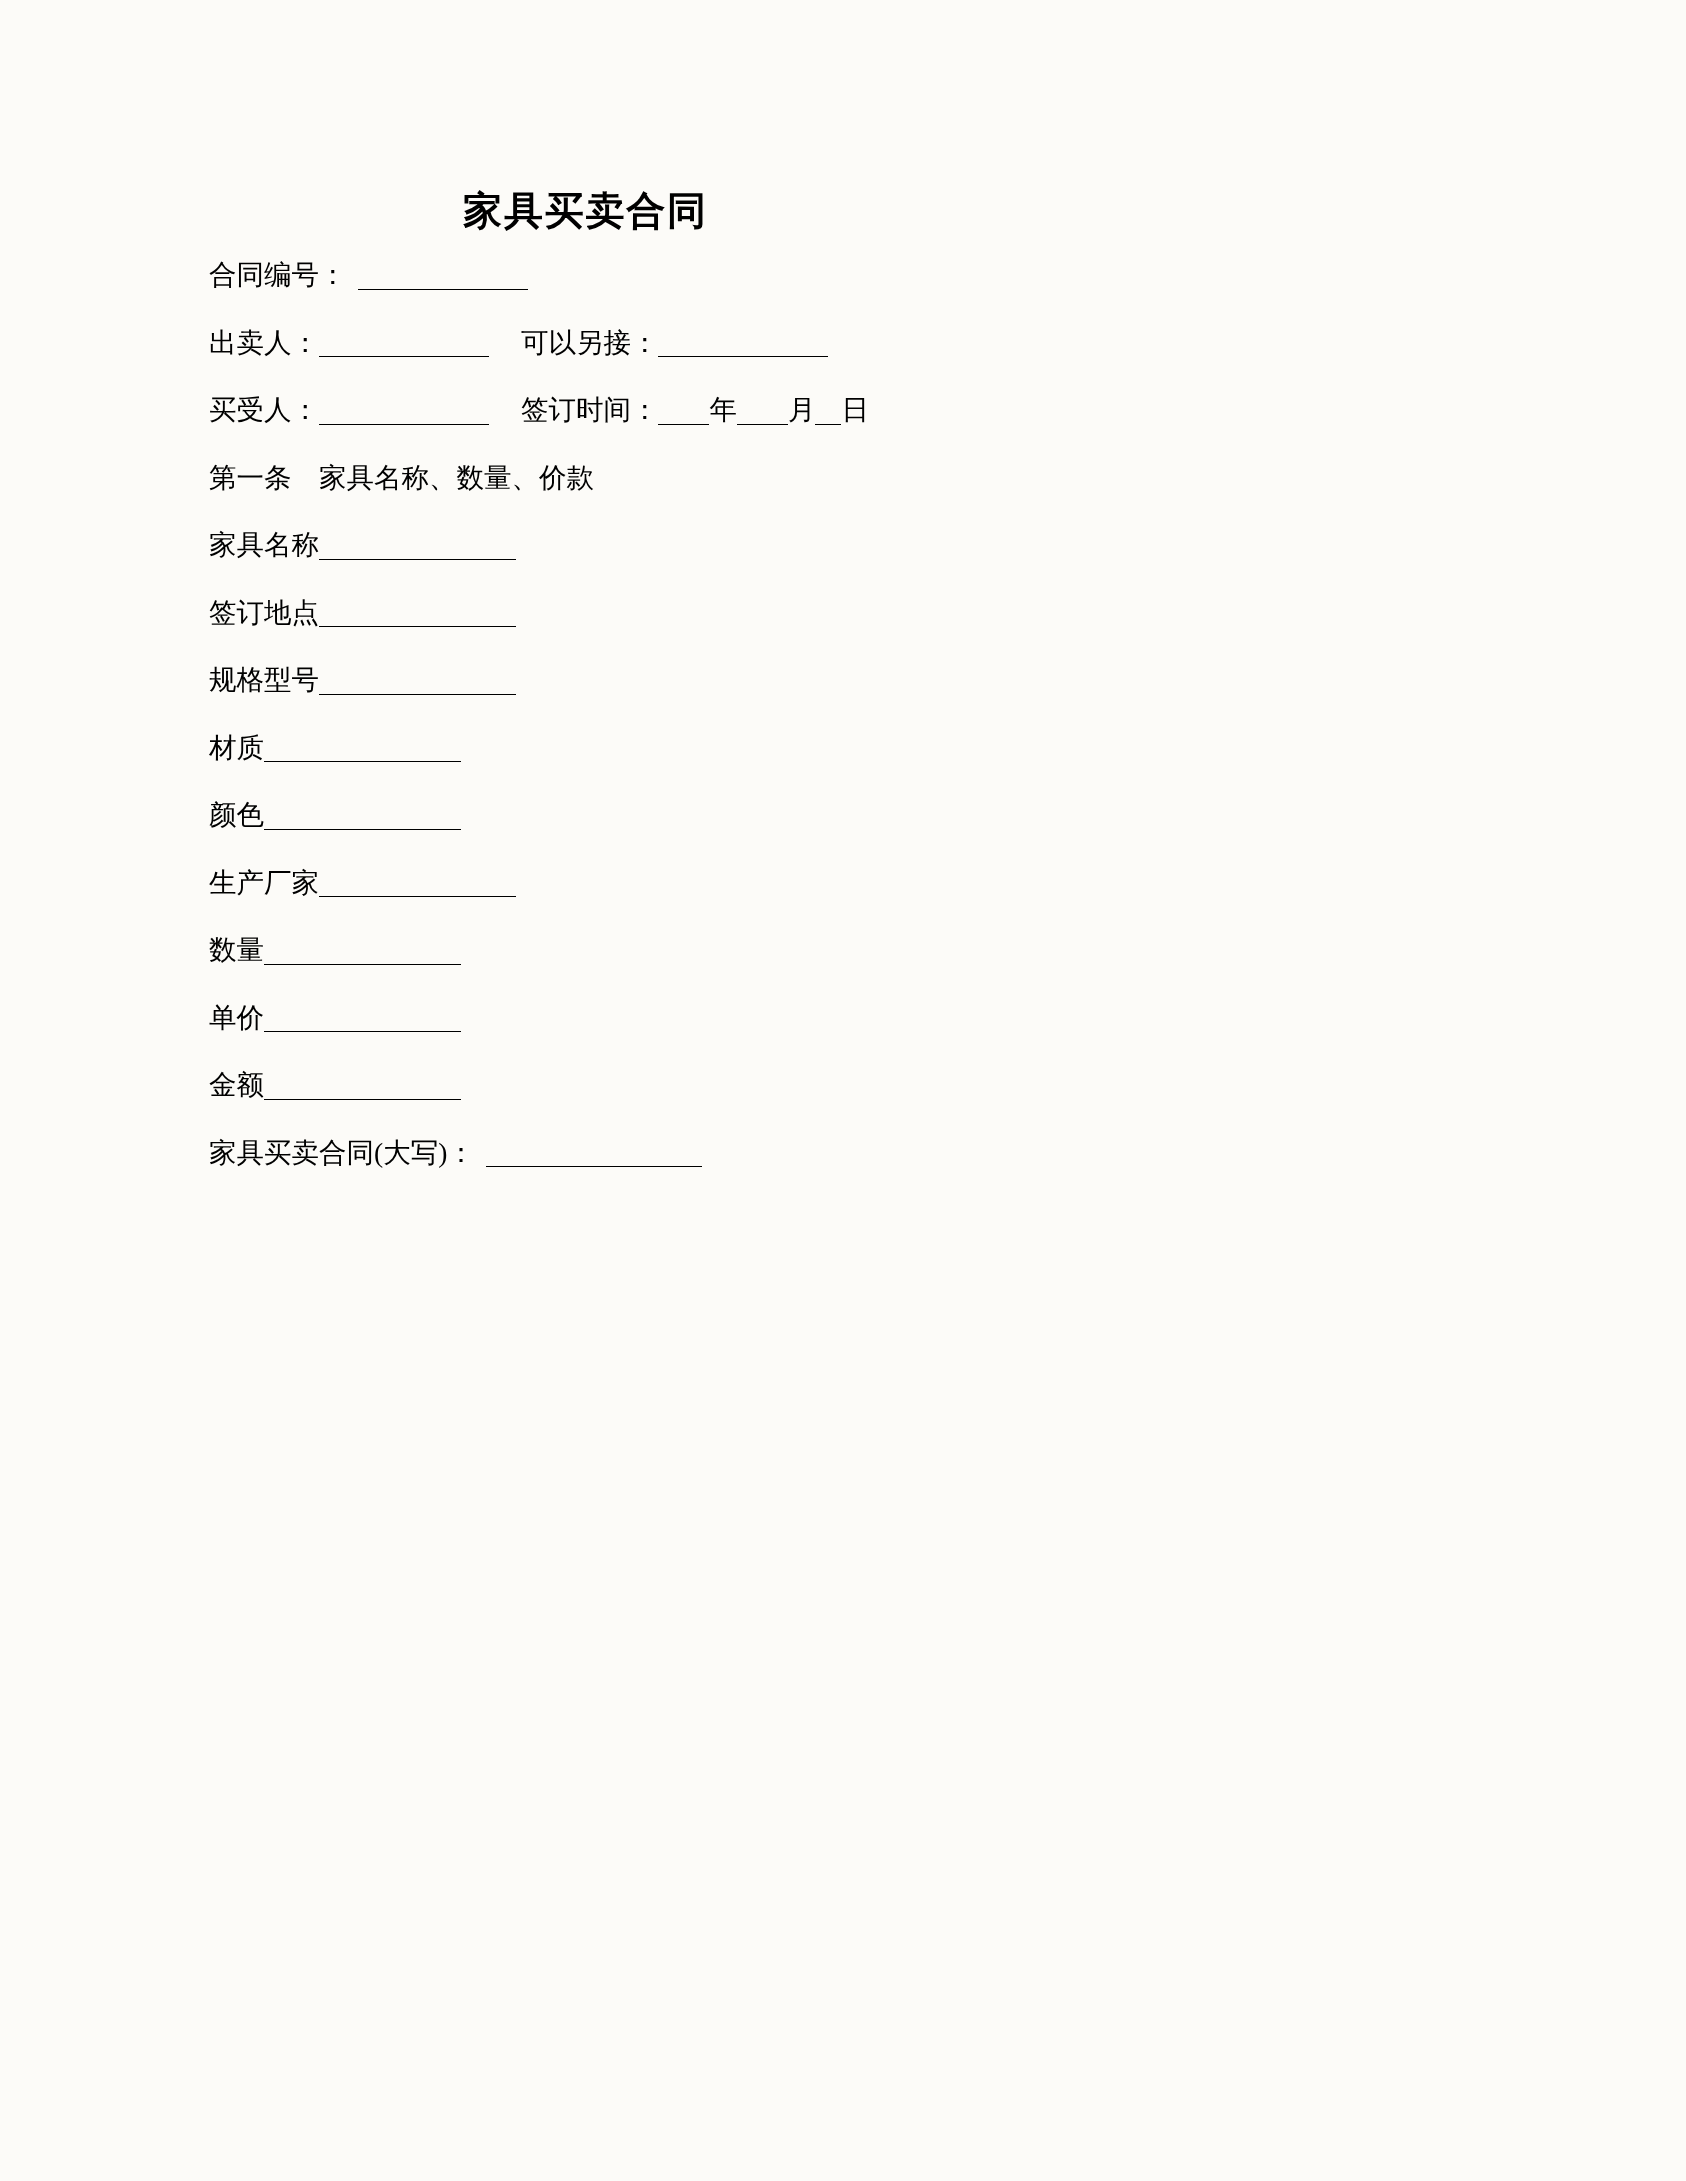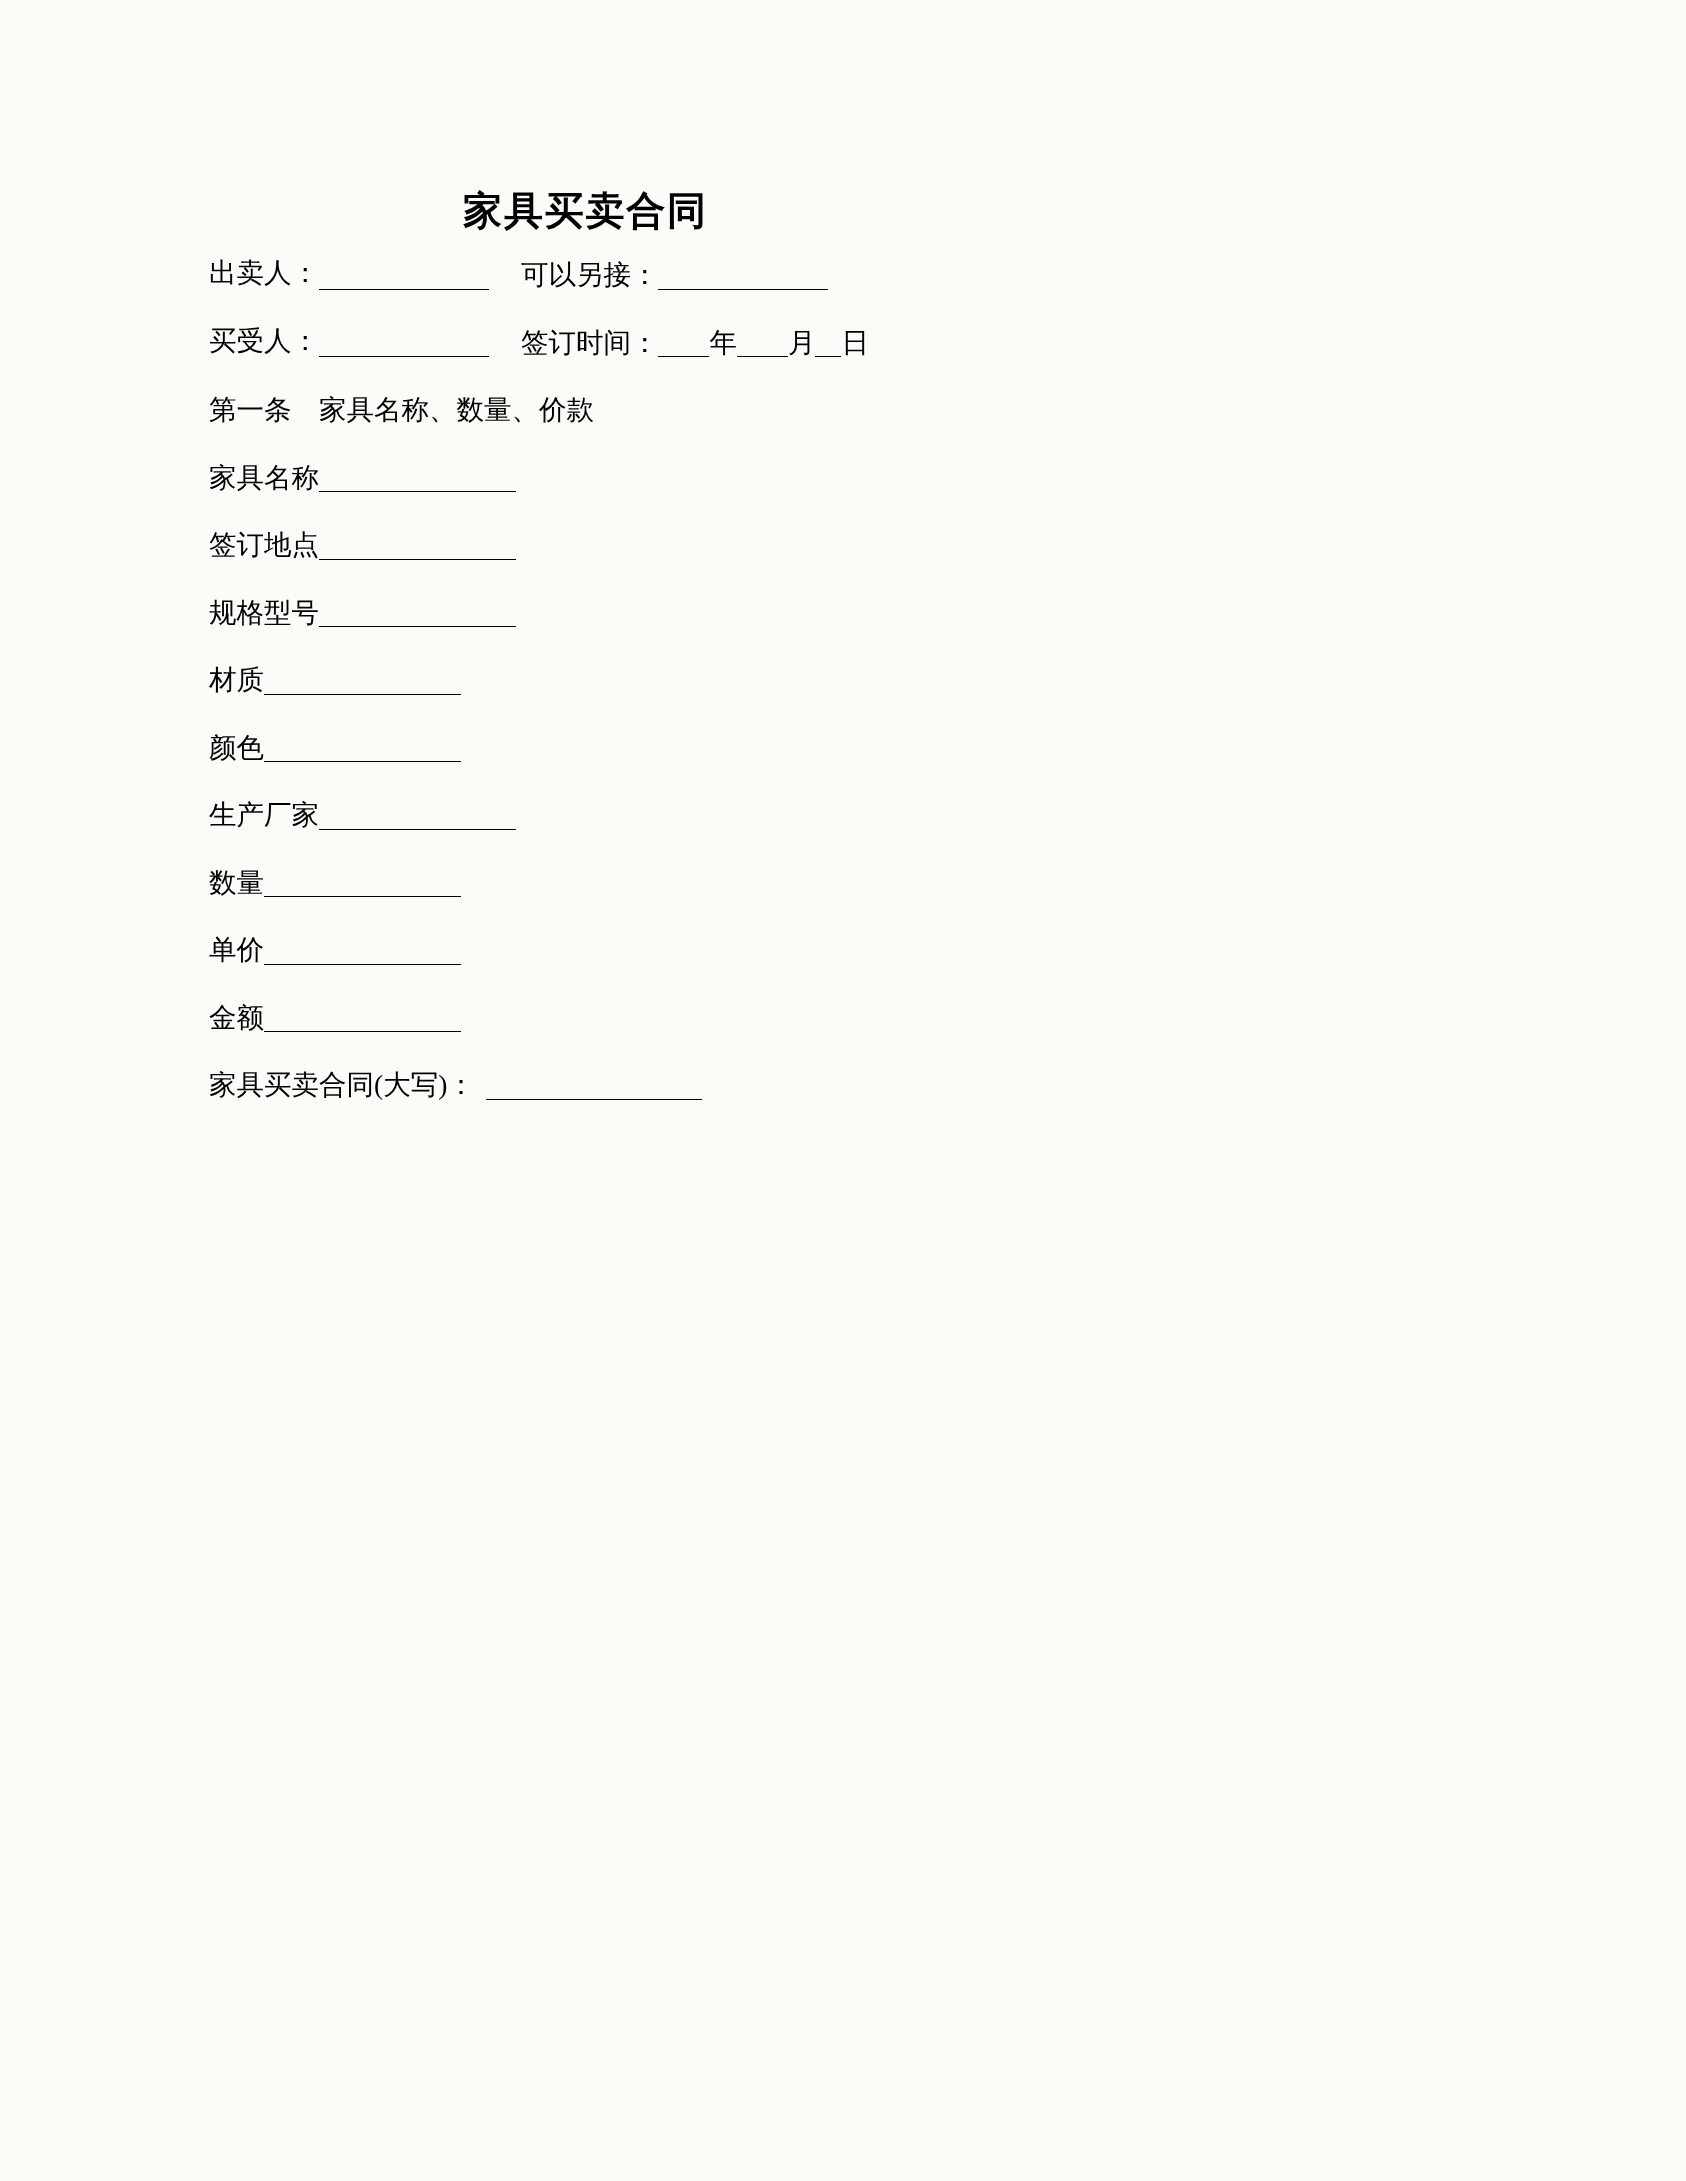--- a/index.html
+++ b/index.html
@@ -46,31 +46,33 @@
   }
   .w185 { width: 170px; }
   .w215 { width: 197px; }
   .w235 { width: 216px; }
   .w55  { width: 51px; }
   .w28  { width: 26px; }
   .col1 {
     display: inline-block;
     width: 305px;
     vertical-align: bottom;
-    font-family: Liberation Mono, monospace;
   }
   .gap-after-colon { display: inline-block; width: 11px; }
 </style>
 </head>
 <body>
 
 <div class="page">
 
   <div class="doc-title">家具买卖合同</div>
 
+  <div class="line">
+    <span>合同编号：</span><span class="gap-after-colon"></span><span class="blank w185"></span>
+  </div>
 
   <div class="line">
     <span class="col1">
       <span>出卖人：</span><span class="blank w185"></span>
     </span><span>
       <span>可以另接：</span><span class="blank w185"></span>
     </span>
   </div>
 
   <div class="line">

